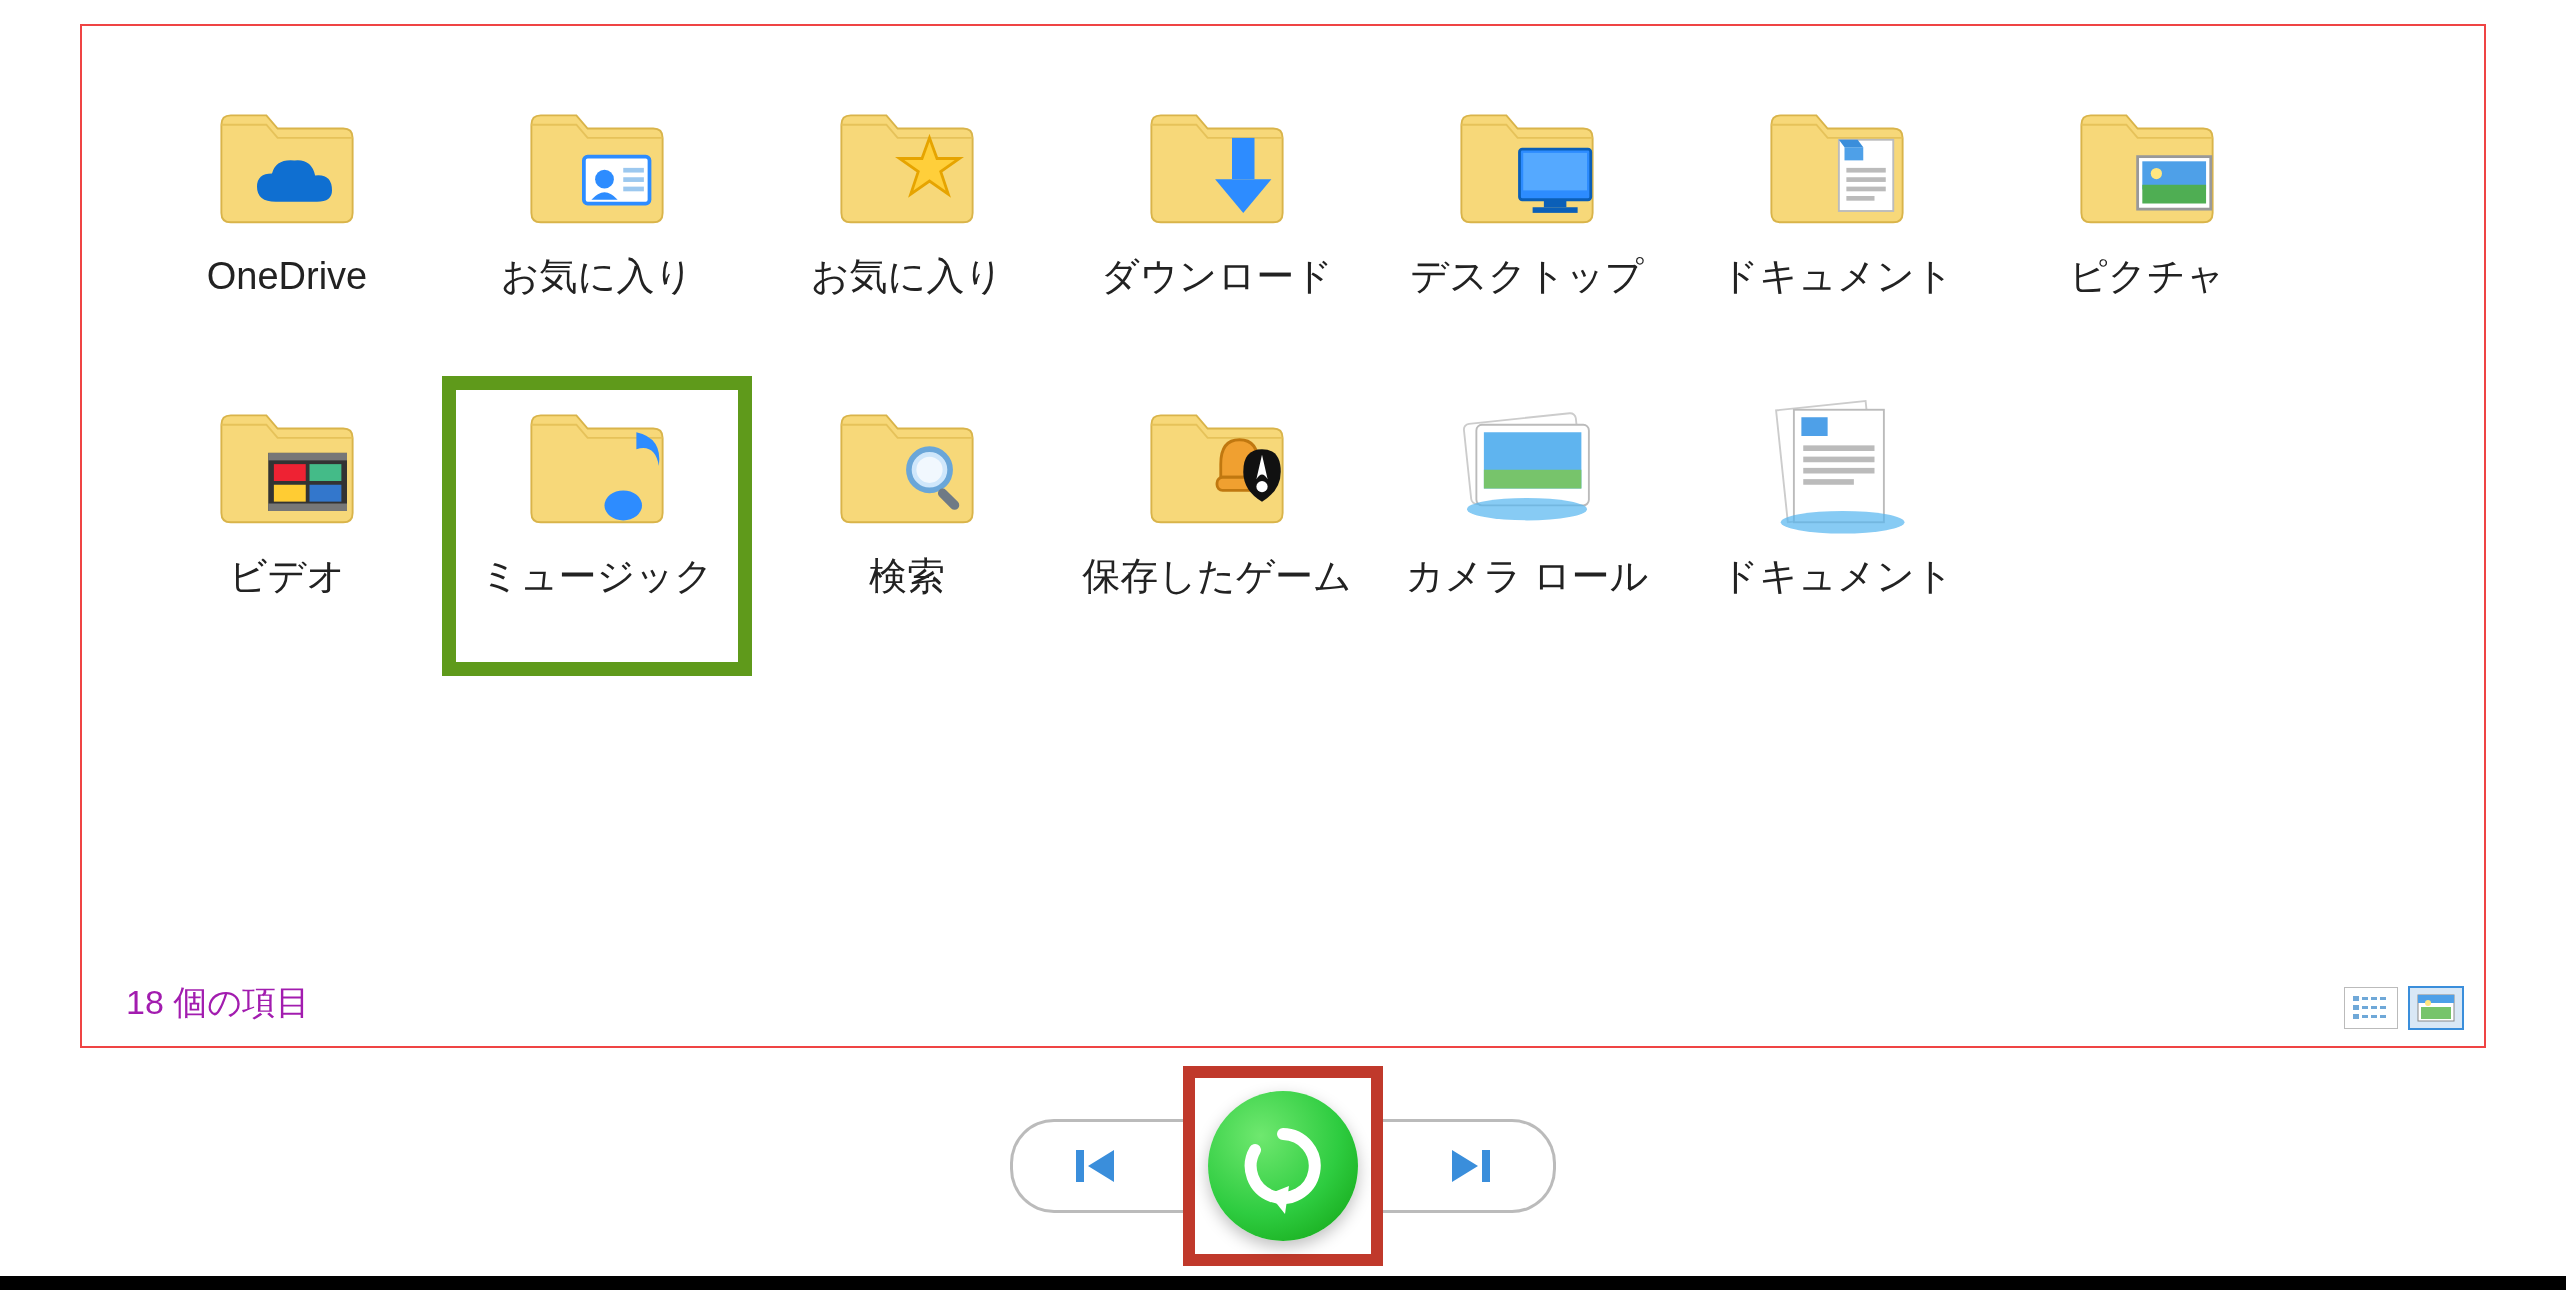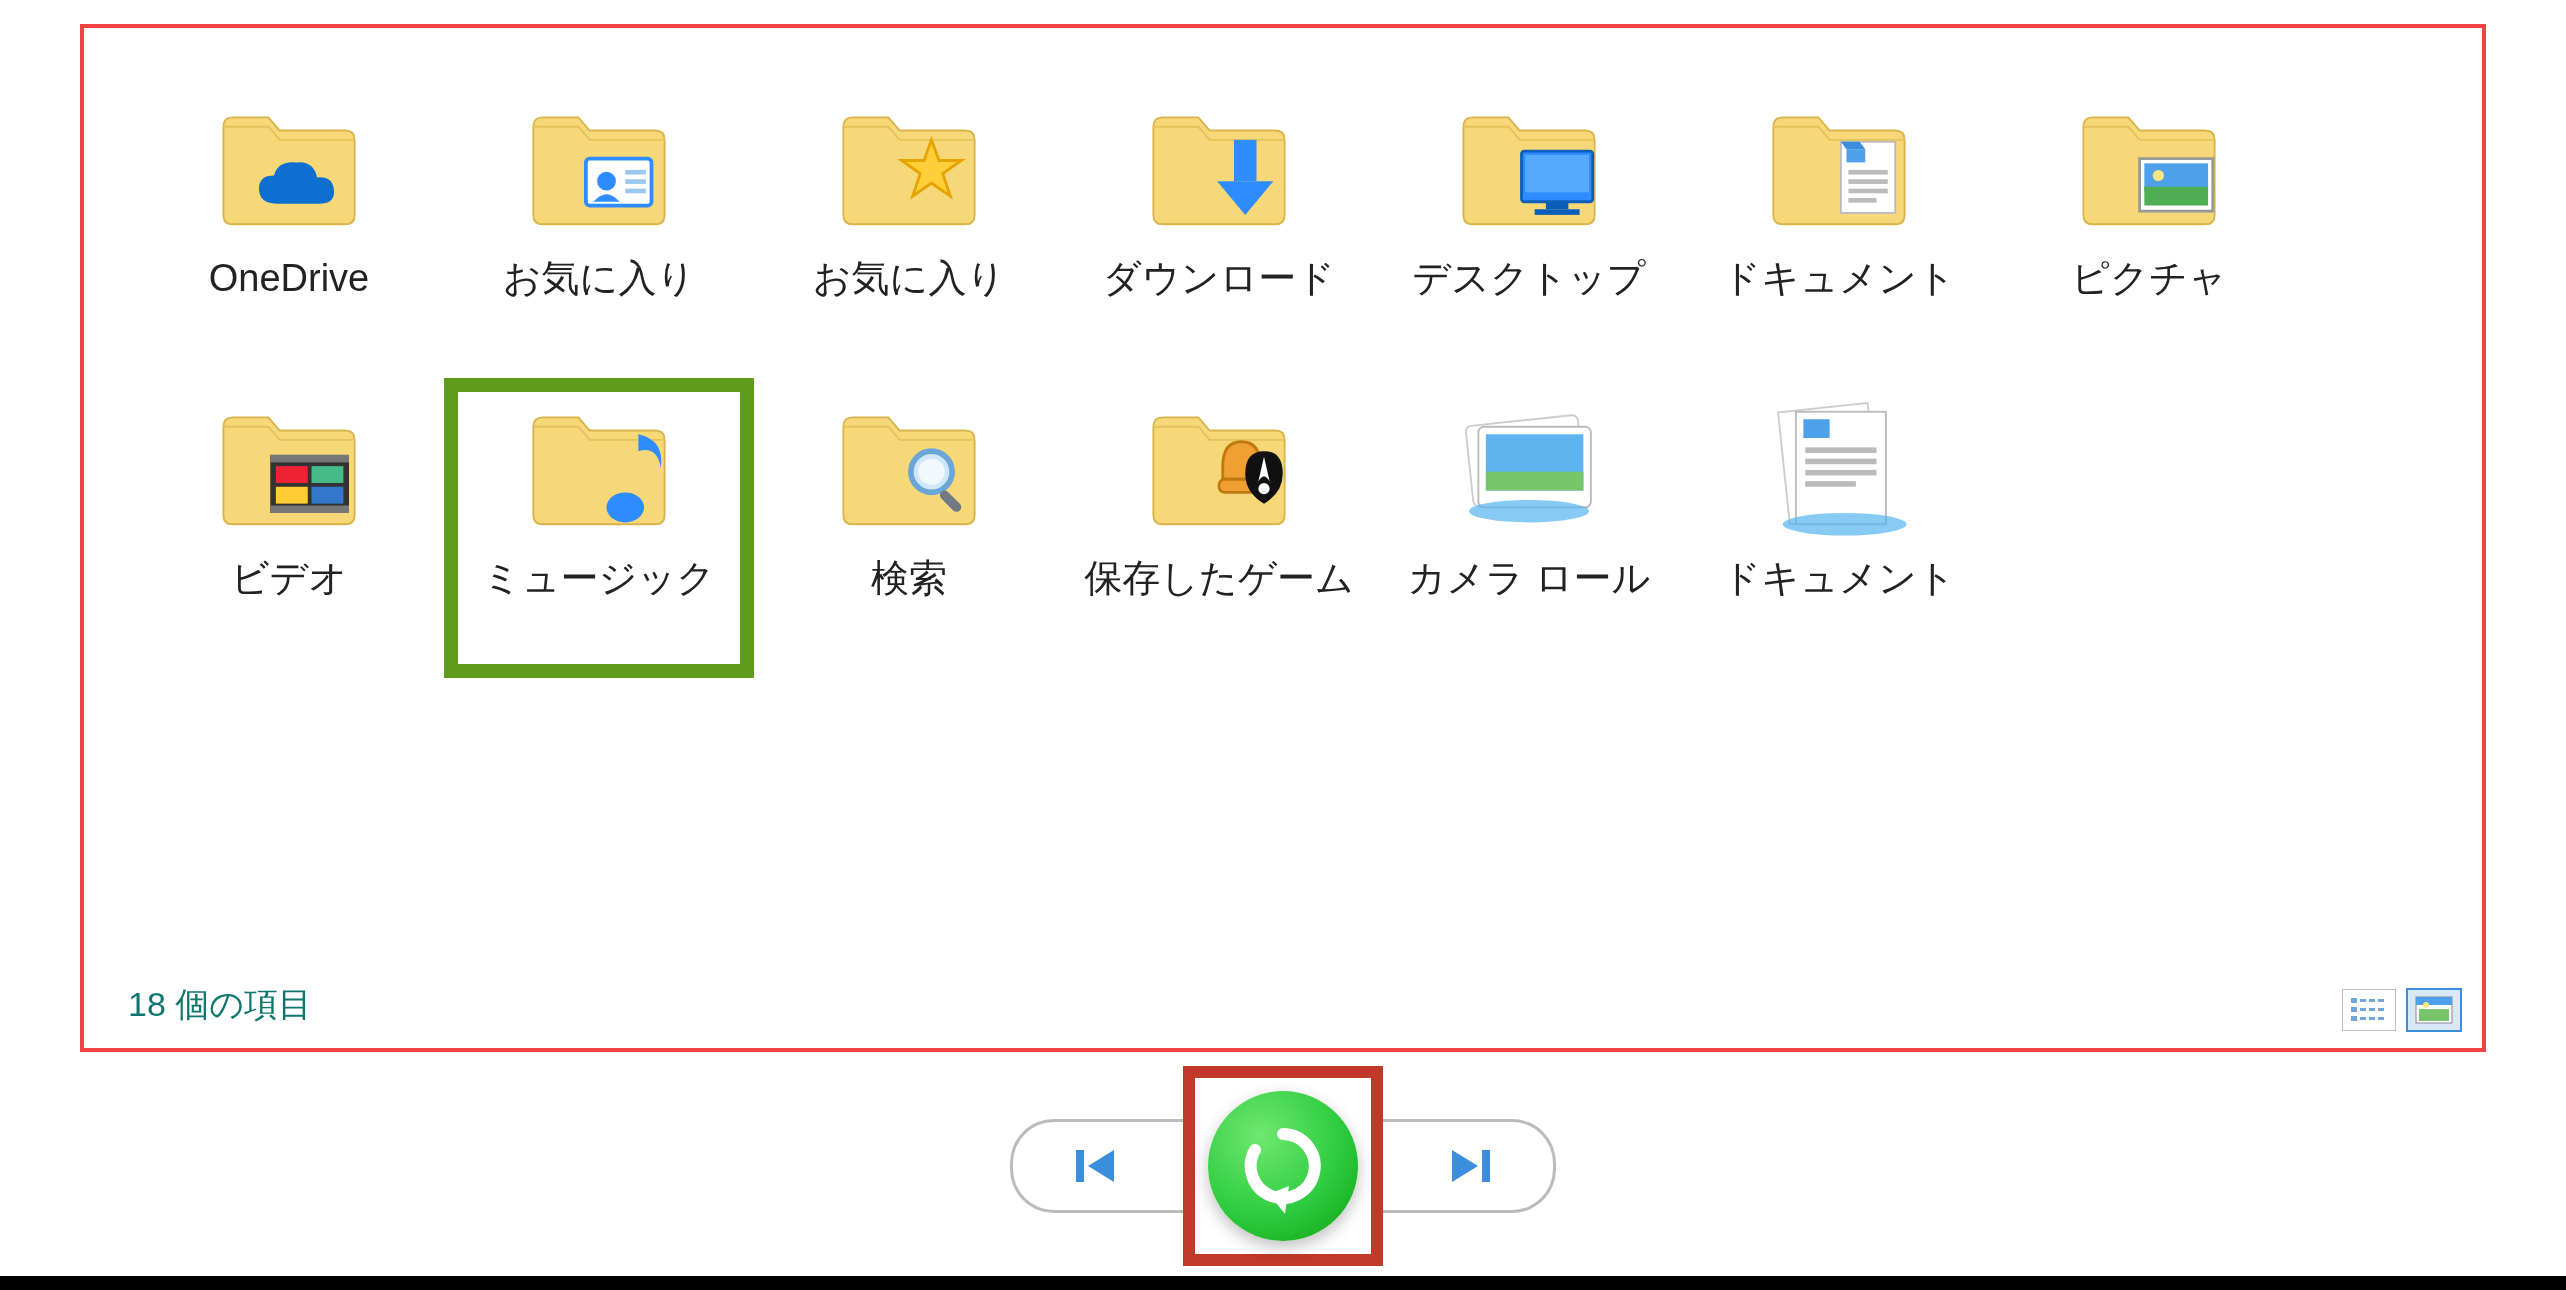--- a/index.html
+++ b/index.html
@@ -1,23 +1,23 @@
 <!DOCTYPE html>
 <html><head>
 <meta charset="utf-8">
 <style>
   html,body{margin:0;padding:0;background:#fff;font-family:"Yu Gothic","Meiryo",sans-serif;color:#222;}
   .stage{width:2566px;height:1290px;position:relative;background:#fff;}
-  .window{position:absolute;left:80px;top:24px;right:80px;height:1020px;border:4px solid #ef4444;background:#fff;}
+  .window{position:absolute;left:80px;top:24px;right:80px;height:1020px;border:2px solid #ef4444;background:#fff;}
   .items{position:absolute;left:50px;top:50px;right:40px;display:flex;flex-wrap:wrap;gap:0 0;}
   .item{width:310px;height:300px;display:flex;flex-direction:column;align-items:center;justify-content:flex-start;padding-top:10px;box-sizing:border-box;}
   .item.highlighted{outline:14px solid #5f9a1b;outline-offset:-14px;}
   .icon-box{width:160px;height:160px;display:flex;align-items:center;justify-content:center;}
   .label{margin-top:8px;font-size:38px;line-height:44px;text-align:center;max-width:280px;}
-  .status{position:absolute;left:44px;bottom:20px;font-size:34px;color:#0f766e;}
+  .status{position:absolute;left:44px;bottom:20px;font-size:34px;color:#a21caf;}
   .view-toggles{position:absolute;right:20px;bottom:16px;display:flex;gap:10px;align-items:center;}
   .view-btn{width:52px;height:40px;border:1px solid #bbb;background:#fff;display:flex;align-items:center;justify-content:center;}
   .view-btn.selected{background:#d9e8f6;border:2px solid #3a8edb;}
   
   .nav{position:absolute;left:50%;transform:translateX(-50%);bottom:24px;display:flex;align-items:center;gap:0;}
   .pill{width:170px;height:88px;border:3px solid #bbb;border-radius:44px;background:#fff;display:flex;align-items:center;justify-content:center;}
   .pill-left{border-top-right-radius:0;border-bottom-right-radius:0;border-right:none;}
   .pill-right{border-top-left-radius:0;border-bottom-left-radius:0;border-left:none;}
   .restore-wrap{width:200px;height:200px;display:flex;align-items:center;justify-content:center;border:12px solid #c0392b;box-sizing:border-box;}
   .restore{width:150px;height:150px;border-radius:50%;background:radial-gradient(circle at 35% 30%, #6fe86f 0%, #2ecc40 55%, #0f9f0f 100%);display:flex;align-items:center;justify-content:center;box-shadow:0 6px 16px rgba(0,0,0,.25);}

